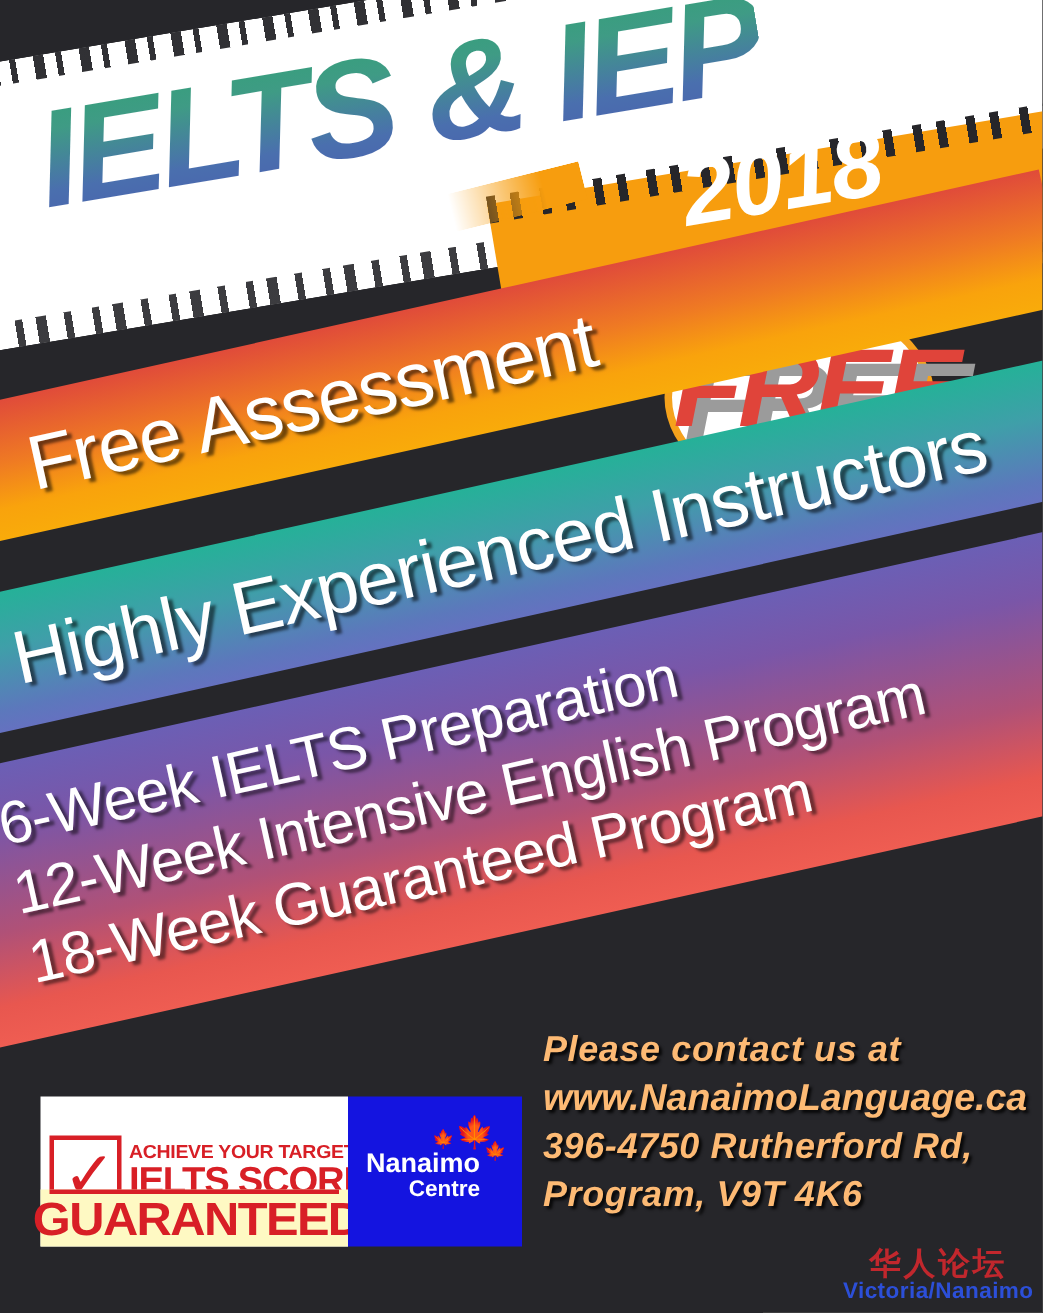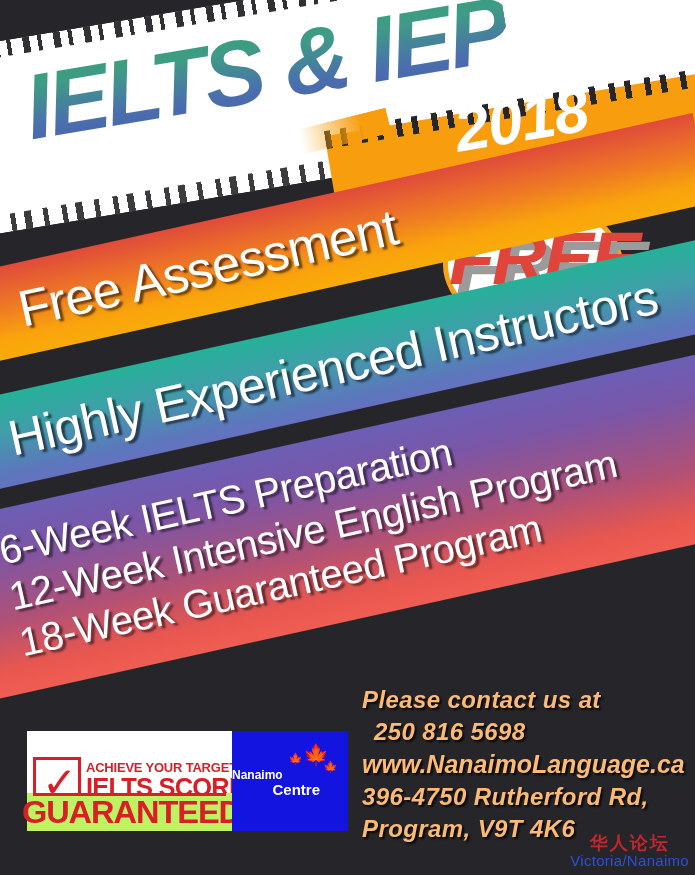--- a/index.html
+++ b/index.html
@@ -224,39 +224,39 @@
     letter-spacing:-.2px;line-height:1.05;transform:scaleX(1.04);
     transform-origin:left center;white-space:nowrap;
   }
   .ielts-text .l2{
     color:#d81f26;font-weight:bold;font-size:25px;
     letter-spacing:-.8px;line-height:1.0;transform:scaleX(1.02);
     transform-origin:left center;white-space:nowrap;
   }
   .logo-ielts-bottom{
     position:absolute;left:0;bottom:0;width:205px;
-    background:#bef264;text-align:left;
+    background:#fef9c3;text-align:left;
   }
   .logo-ielts-bottom .rule{height:3px;background:#d81f26;margin:0 6px 1px;}
   .logo-ielts-bottom .g{
     color:#d81f26;font-weight:bold;font-size:31px;
     letter-spacing:-1px;line-height:1.02;transform:scaleX(1.05);
     padding-bottom:2px;
   }
   .logo-nlc{
     width:116px;
     background:#1414e0;
     position:relative;
     display:flex;flex-direction:column;
     align-items:center;justify-content:center;
     padding-top:4px;
   }
   .nlc-nanaimo{
-    color:#ffffff;font-size:12px;font-weight:bold;
-    align-self:flex-start;line-height:1;
+    color:#ffffff;font-size:18px;font-weight:bold;
+    align-self:flex-start;padding-left:12px;line-height:1;
   }
   .nlc-language{
     font-size:27px;font-weight:bold;line-height:1;letter-spacing:-1px;
     margin-top:-1px;
   }
   .nlc-language i{font-style:normal;}
   .nlc-centre{
     color:#ffffff;font-size:15px;font-weight:bold;line-height:1;
     align-self:flex-end;padding-right:28px;margin-top:1px;
   }
@@ -269,25 +269,25 @@
   .leaf.white{color:#ffffff;right:10px;top:30px;font-size:12px;}
 
   
   .watermark{
     position:absolute;
     right:6px; bottom:6px;
     text-align:center;
     line-height:1.05;
   }
   .watermark .cn{
-    color:#c1272d;font-size:18px;font-weight:bold;
+    color:#c1272d;font-size:21px;font-weight:bold;
     font-family:"DejaVu Sans", sans-serif;letter-spacing:2px;
   }
   .watermark .en{
-    color:#2c4fd8;font-size:15px;font-weight:normal;letter-spacing:.3px;
+    color:#2c4fd8;font-size:15px;font-weight:bold;letter-spacing:.3px;
   }
 </style>
 </head>
 <body>
 
 <div class="poster">
 
   <div class="brush-white"></div>
   <div class="brush-white-tip"></div>
   <div class="brush-orange"></div>
@@ -309,21 +309,20 @@
   </div>
 
   <div class="band-programs">
     <div>6-Week IELTS Preparation</div>
     <div>12-Week Intensive English Program</div>
     <div>18-Week Guaranteed Program</div>
   </div>
 
   <div class="contact">
     <div>Please contact us at</div>
-    <div class="indent">250 816 5698</div>
     <div class="site">www.NanaimoLanguage.ca</div>
     <div>396-4750 Rutherford Rd,</div>
     <div>Program, V9T 4K6</div>
   </div>
 
   <div class="logo-row">
 
     <div class="logo-ielts">
       <div class="checkbox">
         <span class="tick">✓</span>

